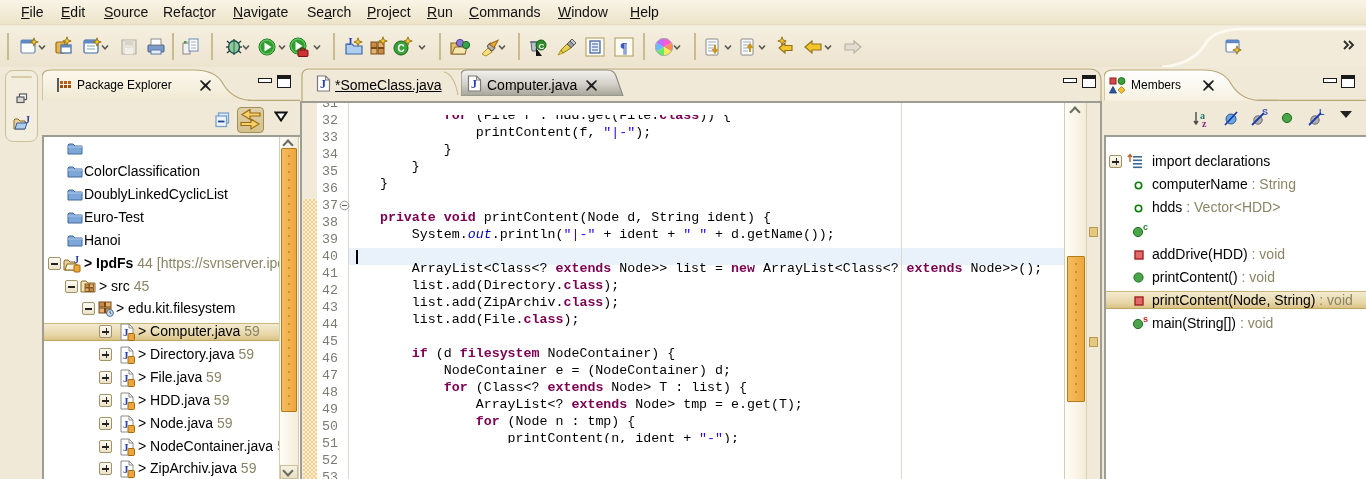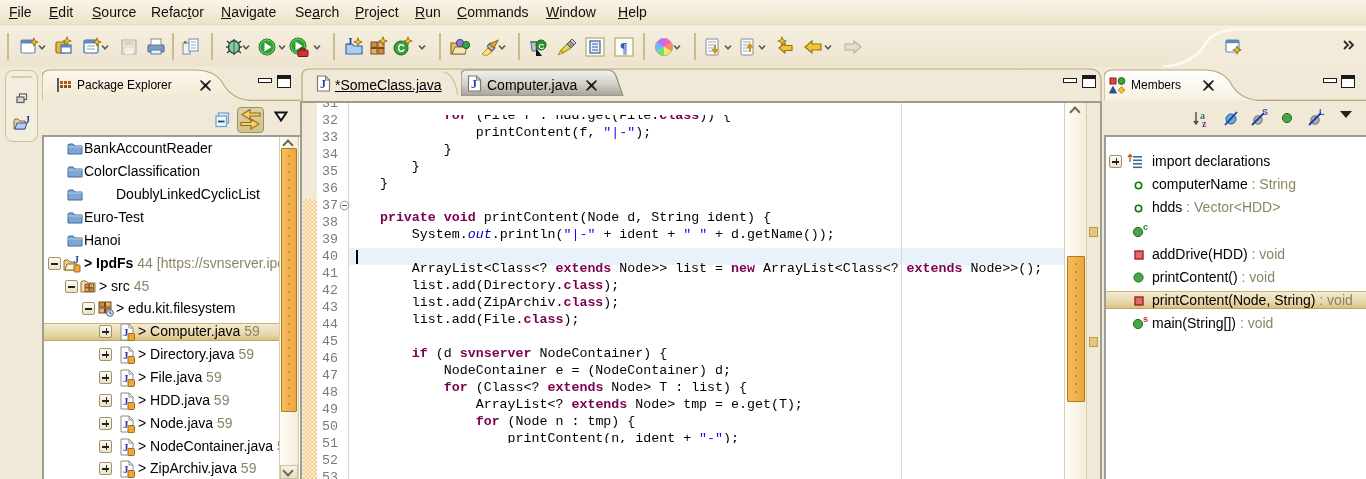--- a/index.html
+++ b/index.html
@@ -1,21 +1,21 @@
 <!DOCTYPE html>
 <html><head>
 <meta charset="utf-8">
 <style>
 * { margin:0; padding:0; box-sizing:border-box; }
 html,body { width:1366px; height:479px; overflow:hidden; }
 body { position:relative; background:#f0e9d7; font-family:"Liberation Sans", sans-serif; color:#000; }
 .abs { position:absolute; }
 
 #menubar { position:absolute; left:0; top:0; width:1366px; height:25px; background:linear-gradient(#f9f4e6,#ece3c9); border-bottom:1px solid #e6ddc4; }
-#menubar span { position:absolute; top:4px; font-size:14px; color:#101010; }
+#menubar span { position:absolute; top:4px; font-size:14px; color:#101010;margin-left:12px; }
 
 #toolbar { position:absolute; left:0; top:26px; width:1366px; height:41px; background:linear-gradient(#f5efe0,#ede4cf); }
 
 .whitebox { position:absolute; background:#fff; border-top:2px solid #9d9d93; border-left:2px solid #9d9d93; }
 .viewtitle { position:absolute; font-size:12px; color:#000000; }
 .minbtn { position:absolute; width:14px; height:5px; border:1.5px solid #1a1a1a; background:#fff; }
 .maxbtn { position:absolute; width:14px; height:13px; border:1.5px solid #1a1a1a; border-top:4.5px solid #1a1a1a; background:#fff; }
 .ddtri { position:absolute; width:0; height:0; border-left:6px solid transparent; border-right:6px solid transparent; border-top:7px solid #222; }
 
 .trow { position:absolute; height:23px; line-height:23px; font-size:14px; white-space:nowrap; }
@@ -321,23 +321,22 @@
     <path d="M20,5.5 L10,5.5 L10,2 L2,7 L10,12 L10,8.5 L20,8.5 Z" fill="#f6d06a" stroke="#9a6a14" stroke-width="1.2" transform="translate(0,-1.5)"></path>
     <path d="M1,15 L11,15 L11,11.5 L19,16.5 L11,21.5 L11,18 L1,18 Z" fill="#f6d06a" stroke="#9a6a14" stroke-width="1.2" transform="translate(0,-1.5)"></path>
   </svg>
   <svg class="abs" style="left:274px;top:111px" width="14" height="11" viewBox="0 0 14 11">
       <path d="M1.5,1.5 L12.5,1.5 L7,9.5 Z" fill="#fff" stroke="#111" stroke-width="2"></path>
     </svg>
 
   <div class="whitebox" style="left:42px;top:135px;width:258px;height:344px;"></div>
   <div id="petree" class="abs" style="left:44px;top:137px;width:235px;height:342px;overflow:hidden;">
     <div class="selrow" style="top:186px;height:18px;"></div>
-    <div class="trow" style="left:40px;top:0px;">BankAccountReader</div>
     <div class="trow" style="left:40px;top:23px;">ColorClassification</div>
-    <div class="trow" style="left:40px;top:46px;margin-left:32px;">DoublyLinkedCyclicList</div>
+    <div class="trow" style="left:40px;top:46px;">DoublyLinkedCyclicList</div>
     <div class="trow" style="left:40px;top:69px;">Euro-Test</div>
     <div class="trow" style="left:40px;top:92px;">Hanoi</div>
     <div class="trow" style="left:40px;top:115px;"><b style="font-weight:bold">&gt; IpdFs</b> <span class="grey">44 [https://svnserver.ipd</span></div>
     <div class="trow" style="left:55px;top:138px;">&gt; src <span class="grey">45</span></div>
     <div class="trow" style="left:72px;top:160px;">&gt; edu.kit.filesystem</div>
     <div class="trow" style="left:94px;top:183px;">&gt; Computer.java <span class="grey">59</span></div>
     <div class="trow" style="left:94px;top:206px;">&gt; Directory.java <span class="grey">59</span></div>
     <div class="trow" style="left:94px;top:229px;">&gt; File.java <span class="grey">59</span></div>
     <div class="trow" style="left:94px;top:252px;text-align:right;">&gt; HDD.java <span class="grey">59</span></div>
     <div class="trow" style="left:94px;top:275px;">&gt; Node.java <span class="grey">59</span></div>
@@ -556,21 +555,21 @@
     }
 
     <span class="k">private</span> <span class="k">void</span> printContent(Node d, String ident) {
         System.<span class="st">out</span>.println(<span class="s">"|-"</span> + ident + <span class="s">" "</span> + d.getName());
 
         ArrayList&lt;Class&lt;? <span class="k">extends</span> Node&gt;&gt; list = <span class="k">new</span> ArrayList&lt;Class&lt;? <span class="k">extends</span> Node&gt;&gt;();
         list.add(Directory.<span class="k">class</span>);
         list.add(ZipArchiv.<span class="k">class</span>);
         list.add(File.<span class="k">class</span>);
 
-        <span class="k">if</span> (d <span class="k">svnserver</span> NodeContainer) {
+        <span class="k">if</span> (d <span class="k">filesystem</span> NodeContainer) {
             NodeContainer e = (NodeContainer) d;
             <span class="k">for</span> (Class&lt;? <span class="k">extends</span> Node&gt; T : list) {
                 ArrayList&lt;? <span class="k">extends</span> Node&gt; tmp = e.get(T);
                 <span class="k">for</span> (Node n : tmp) {
                     printContent(n, ident + <span class="s">"-"</span>);
                 }
             }
         }</pre>
   </div>
 

